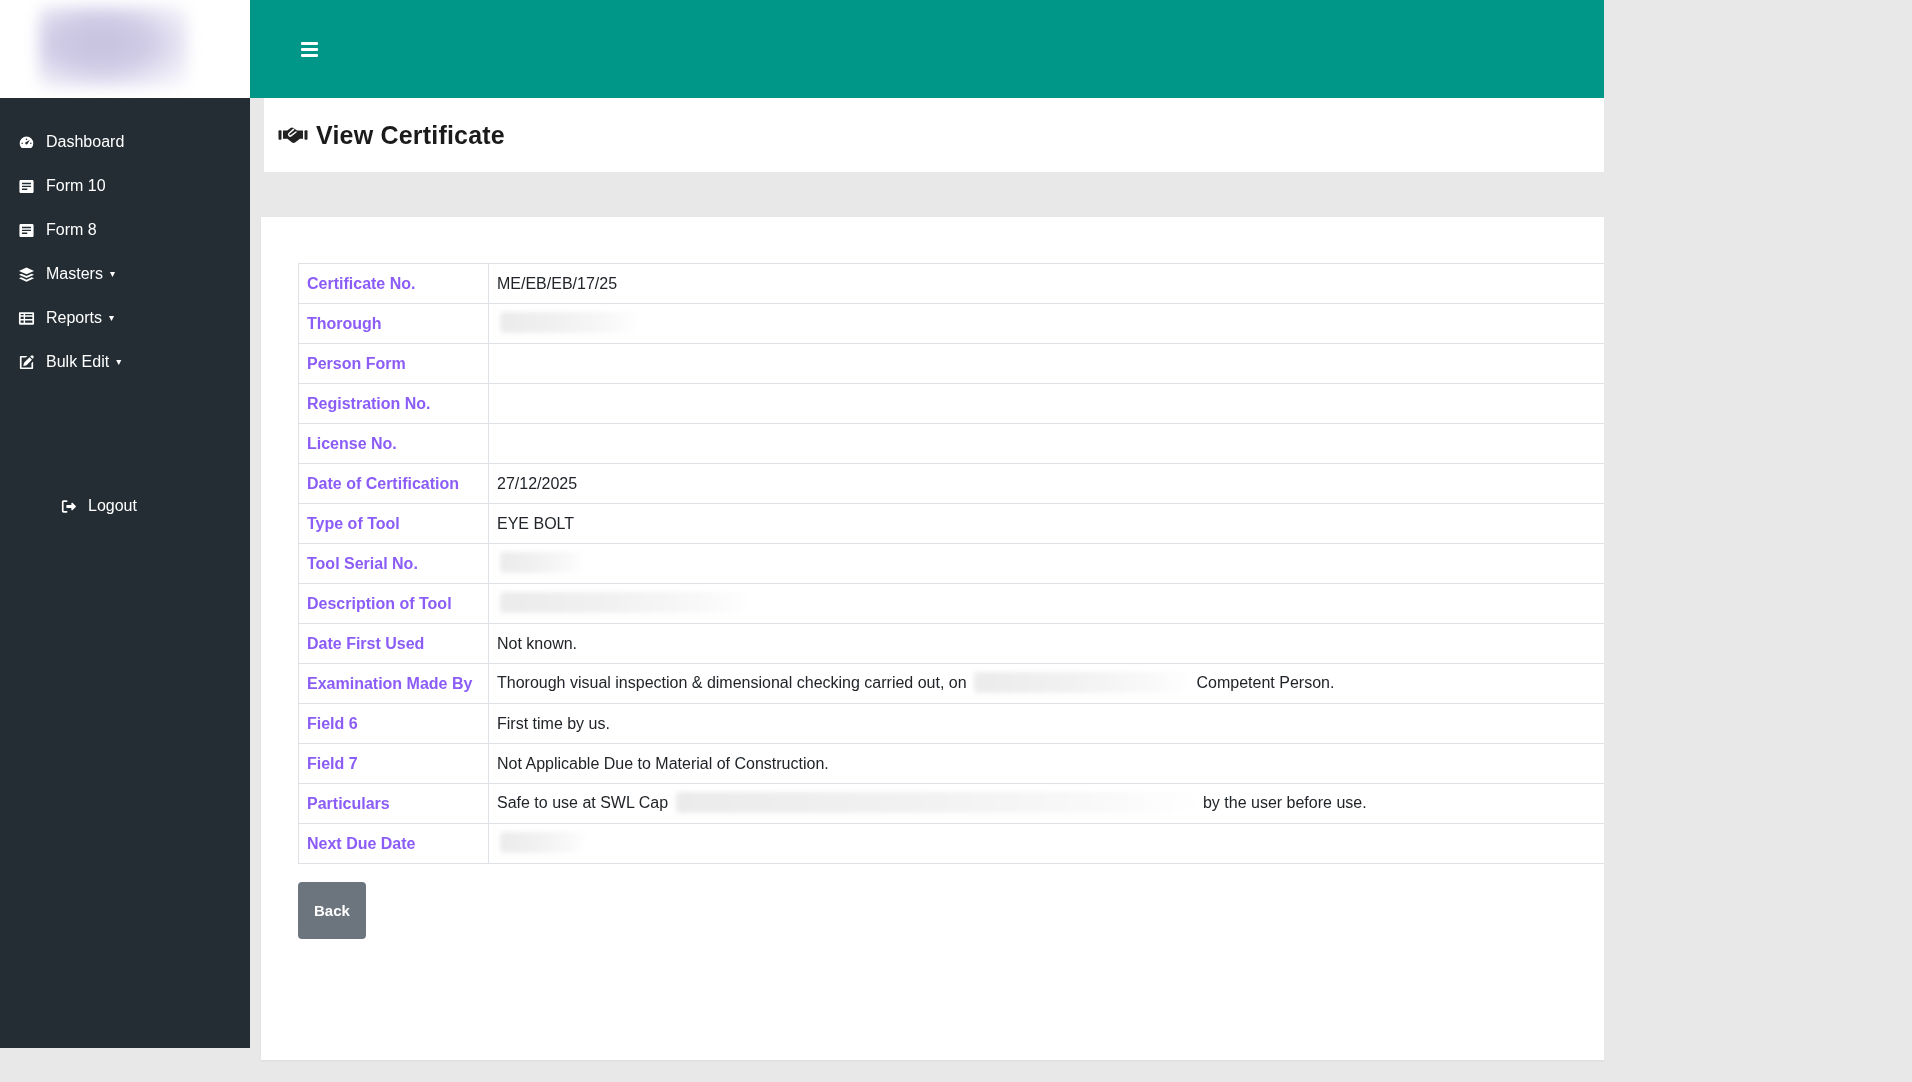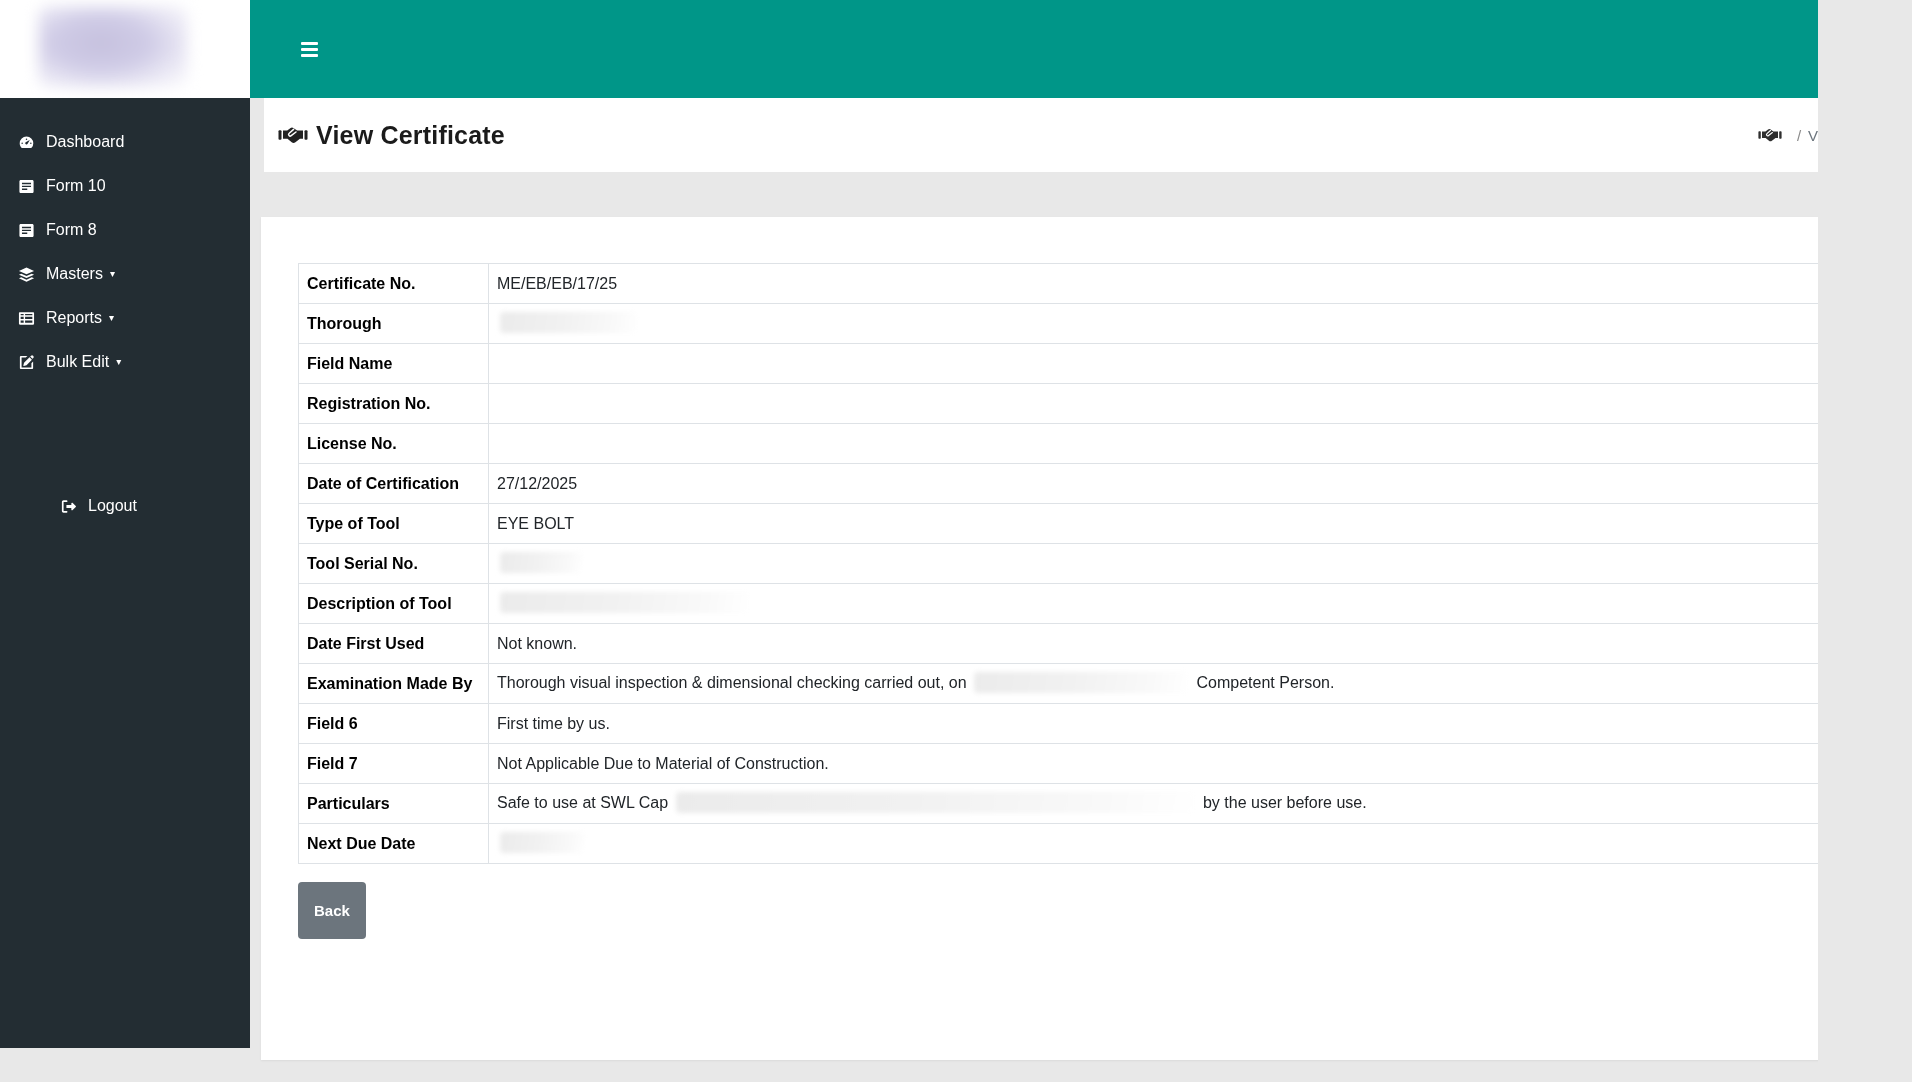--- a/index.html
+++ b/index.html
@@ -7,21 +7,21 @@
     --sidebar:#232d33;
     --pagebg:#e8e8e8;
     --border:#dee2e6;
     --btn:#6c757d;
     --ink:#212529;
     --crumb:#6c757d;
   }
   *{box-sizing:border-box;margin:0;padding:0;}
   html,body{width:1912px;height:1082px;}
   body{font-family:"Liberation Sans","DejaVu Sans",sans-serif;background:var(--pagebg);}
-  .page{position:relative;width:1818px;height:1082px;overflow:hidden;background:var(--pagebg);text-decoration:underline;}
+  .page{position:relative;width:1604px;height:1082px;overflow:hidden;background:var(--pagebg);text-decoration:underline;}
 
   
   .topbar{position:absolute;left:250px;top:0;width:1662px;height:98px;background:var(--teal);
     display:flex;align-items:center;justify-content:space-between;padding:0 24px 0 45px;}
   .hamburger{background:none;border:none;cursor:pointer;display:flex;flex-direction:column;gap:3px;padding:6px;}
   .hamburger span{display:block;width:17px;height:3px;background:#fff;border-radius:1px;}
   .icon-btn{background:none;border:none;cursor:pointer;color:#fff;display:flex;align-items:center;}
 
   
   .sidebar{position:absolute;left:0;top:0;width:250px;height:1048px;background:var(--sidebar);}
@@ -46,21 +46,21 @@
   .crumb-sep{margin:0 7px;color:#8a8a8a;}
   .crumb-current{color:var(--crumb);}
 
   
   .content{position:absolute;left:250px;top:172px;width:1662px;height:910px;background:var(--pagebg);}
   .card{position:absolute;left:11px;top:45px;width:1632px;height:843px;background:#fff;
     box-shadow:0 1px 2px rgba(0,0,0,.06);}
   .cert-table{border-collapse:collapse;margin:46px 0 0 37px;width:1546px;table-layout:fixed;}
   .cert-table td{border:1px solid var(--border);height:40px;font-size:16px;color:var(--ink);
     padding:2px 8px;vertical-align:middle;white-space:nowrap;overflow:hidden;}
-  .cert-table td.lbl{width:190px;font-weight:bold;color:#000000;}
+  .cert-table td.lbl{width:190px;font-weight:bold;color:#8b5cf6;}
   .blur-pill{display:inline-block;vertical-align:middle;height:21px;border-radius:4px;margin:0 3px;
     background:linear-gradient(100deg,#ebebeb 0%,#f1f1f1 45%,#f9f9f9 82%,#ffffff 100%);
     filter:blur(2.6px);transform:translateY(-1px);}
   .blur-wide{height:25px;}
   .back-btn{display:inline-block;margin:18px 0 0 37px;background:var(--btn);color:#fff;border:none;
     border-radius:4px;padding:20px 16px;font-size:15px;font-weight:bold;cursor:pointer;
     font-family:"Liberation Sans","DejaVu Sans",sans-serif;}
 </style>
 </head>
 <body>
@@ -184,21 +184,21 @@
         <tbody id="cert-rows">
             <tr>
               <td class="lbl">Certificate No.</td>
               <td><span>ME/EB/EB/17/25</span> </td>
             </tr>
             <tr>
               <td class="lbl">Thorough</td>
               <td><span class="blur-pill" style="width: 138px;"></span> </td>
             </tr>
             <tr>
-              <td class="lbl">Field Name</td>
+              <td class="lbl">Person Form</td>
               <td></td>
             </tr>
             <tr>
               <td class="lbl">Registration No.</td>
               <td></td>
             </tr>
             <tr>
               <td class="lbl">License No.</td>
               <td></td>
             </tr>

